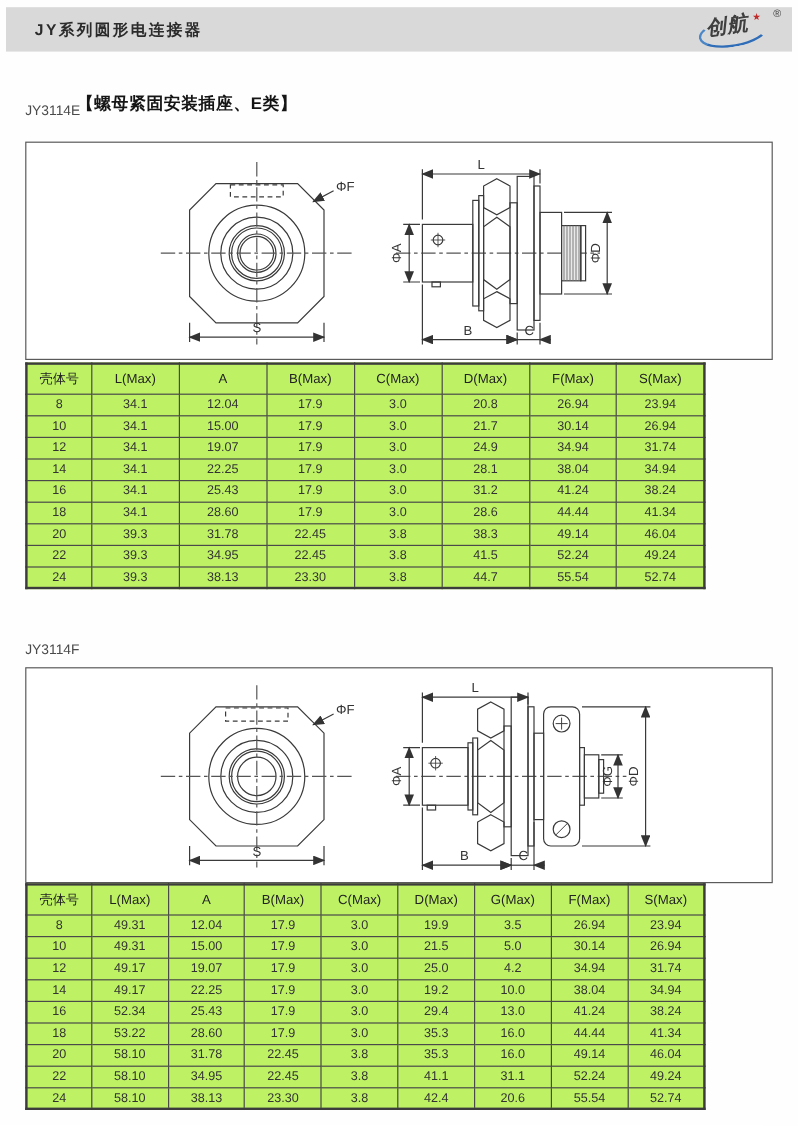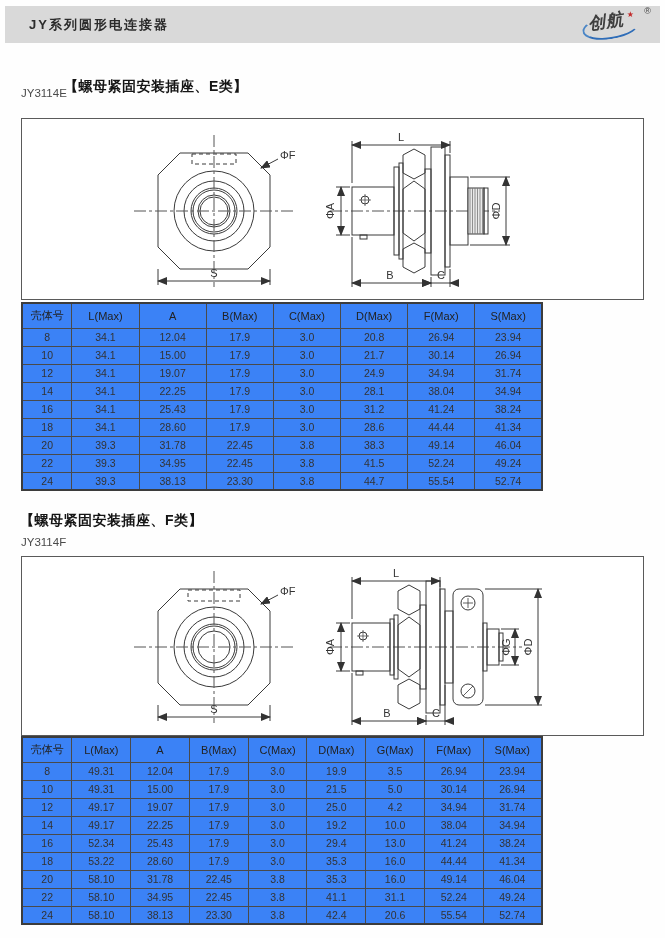--- a/index.html
+++ b/index.html
@@ -24,22 +24,22 @@
   .logo-reg  { position:absolute; right:1px; top:-1px; font-size:9px; color:#3f3f3f; }
 
   .section-title { position:absolute; left:20px; margin:0; font-size:14px;
                    font-weight:bold; color:#151515; letter-spacing:0.5px; }
   .model { position:absolute; left:21px; font-size:11.5px; color:#4a4a4a; }
 
   .drawing-box { position:absolute; left:21px; width:623px; border:1px solid #5a5a5a;
                  background:#fff; }
   .drawing-box svg { display:block; }
 
-  .dim-table { position:absolute; left:21px; width:522px; border-collapse:collapse;
-               table-layout:fixed; border:2px solid #3c3c3c; background:#3b82f6; }
+  .dim-table { position:absolute; left:21px; width:567px; border-collapse:collapse;
+               table-layout:fixed; border:2px solid #3c3c3c; background:#bef264; }
   .dim-table th, .dim-table td { border:1px solid #4a4a4a; text-align:center;
                padding:0 2px; color:#333; font-weight:normal; }
   .dim-table th { height:25px; font-size:11px; color:#222; }
   .dim-table td { height:18px; font-size:10.5px; }
 
   text { font-family:"Liberation Sans","DejaVu Sans",sans-serif; font-size:11px; fill:#333; }
 </style>
 </head>
 <body>
 
@@ -232,21 +232,20 @@
           <td>38.13</td>
           <td>23.30</td>
           <td>3.8</td>
           <td>44.7</td>
           <td>55.54</td>
           <td>52.74</td>
         </tr>
       </tbody>
     </table>
 
-  <h2 class="section-title" style="top:512px;">【螺母紧固安装插座、F类】</h2>
   <div class="model" style="top:536px;">JY3114F</div>
 
   <div class="drawing-box" style="top:556px; height:180px;">
     <svg width="621" height="178" viewBox="0 0 621 178">
       <defs>
         <marker id="mF" markerWidth="10" markerHeight="8" refX="9" refY="4" orient="auto-start-reverse" markerUnits="userSpaceOnUse">
           <path d="M0,0 L10,4 L0,8 z" fill="#333"></path>
         </marker>
       </defs>
       <g stroke="#3a3a3a" stroke-width="1" fill="none">

